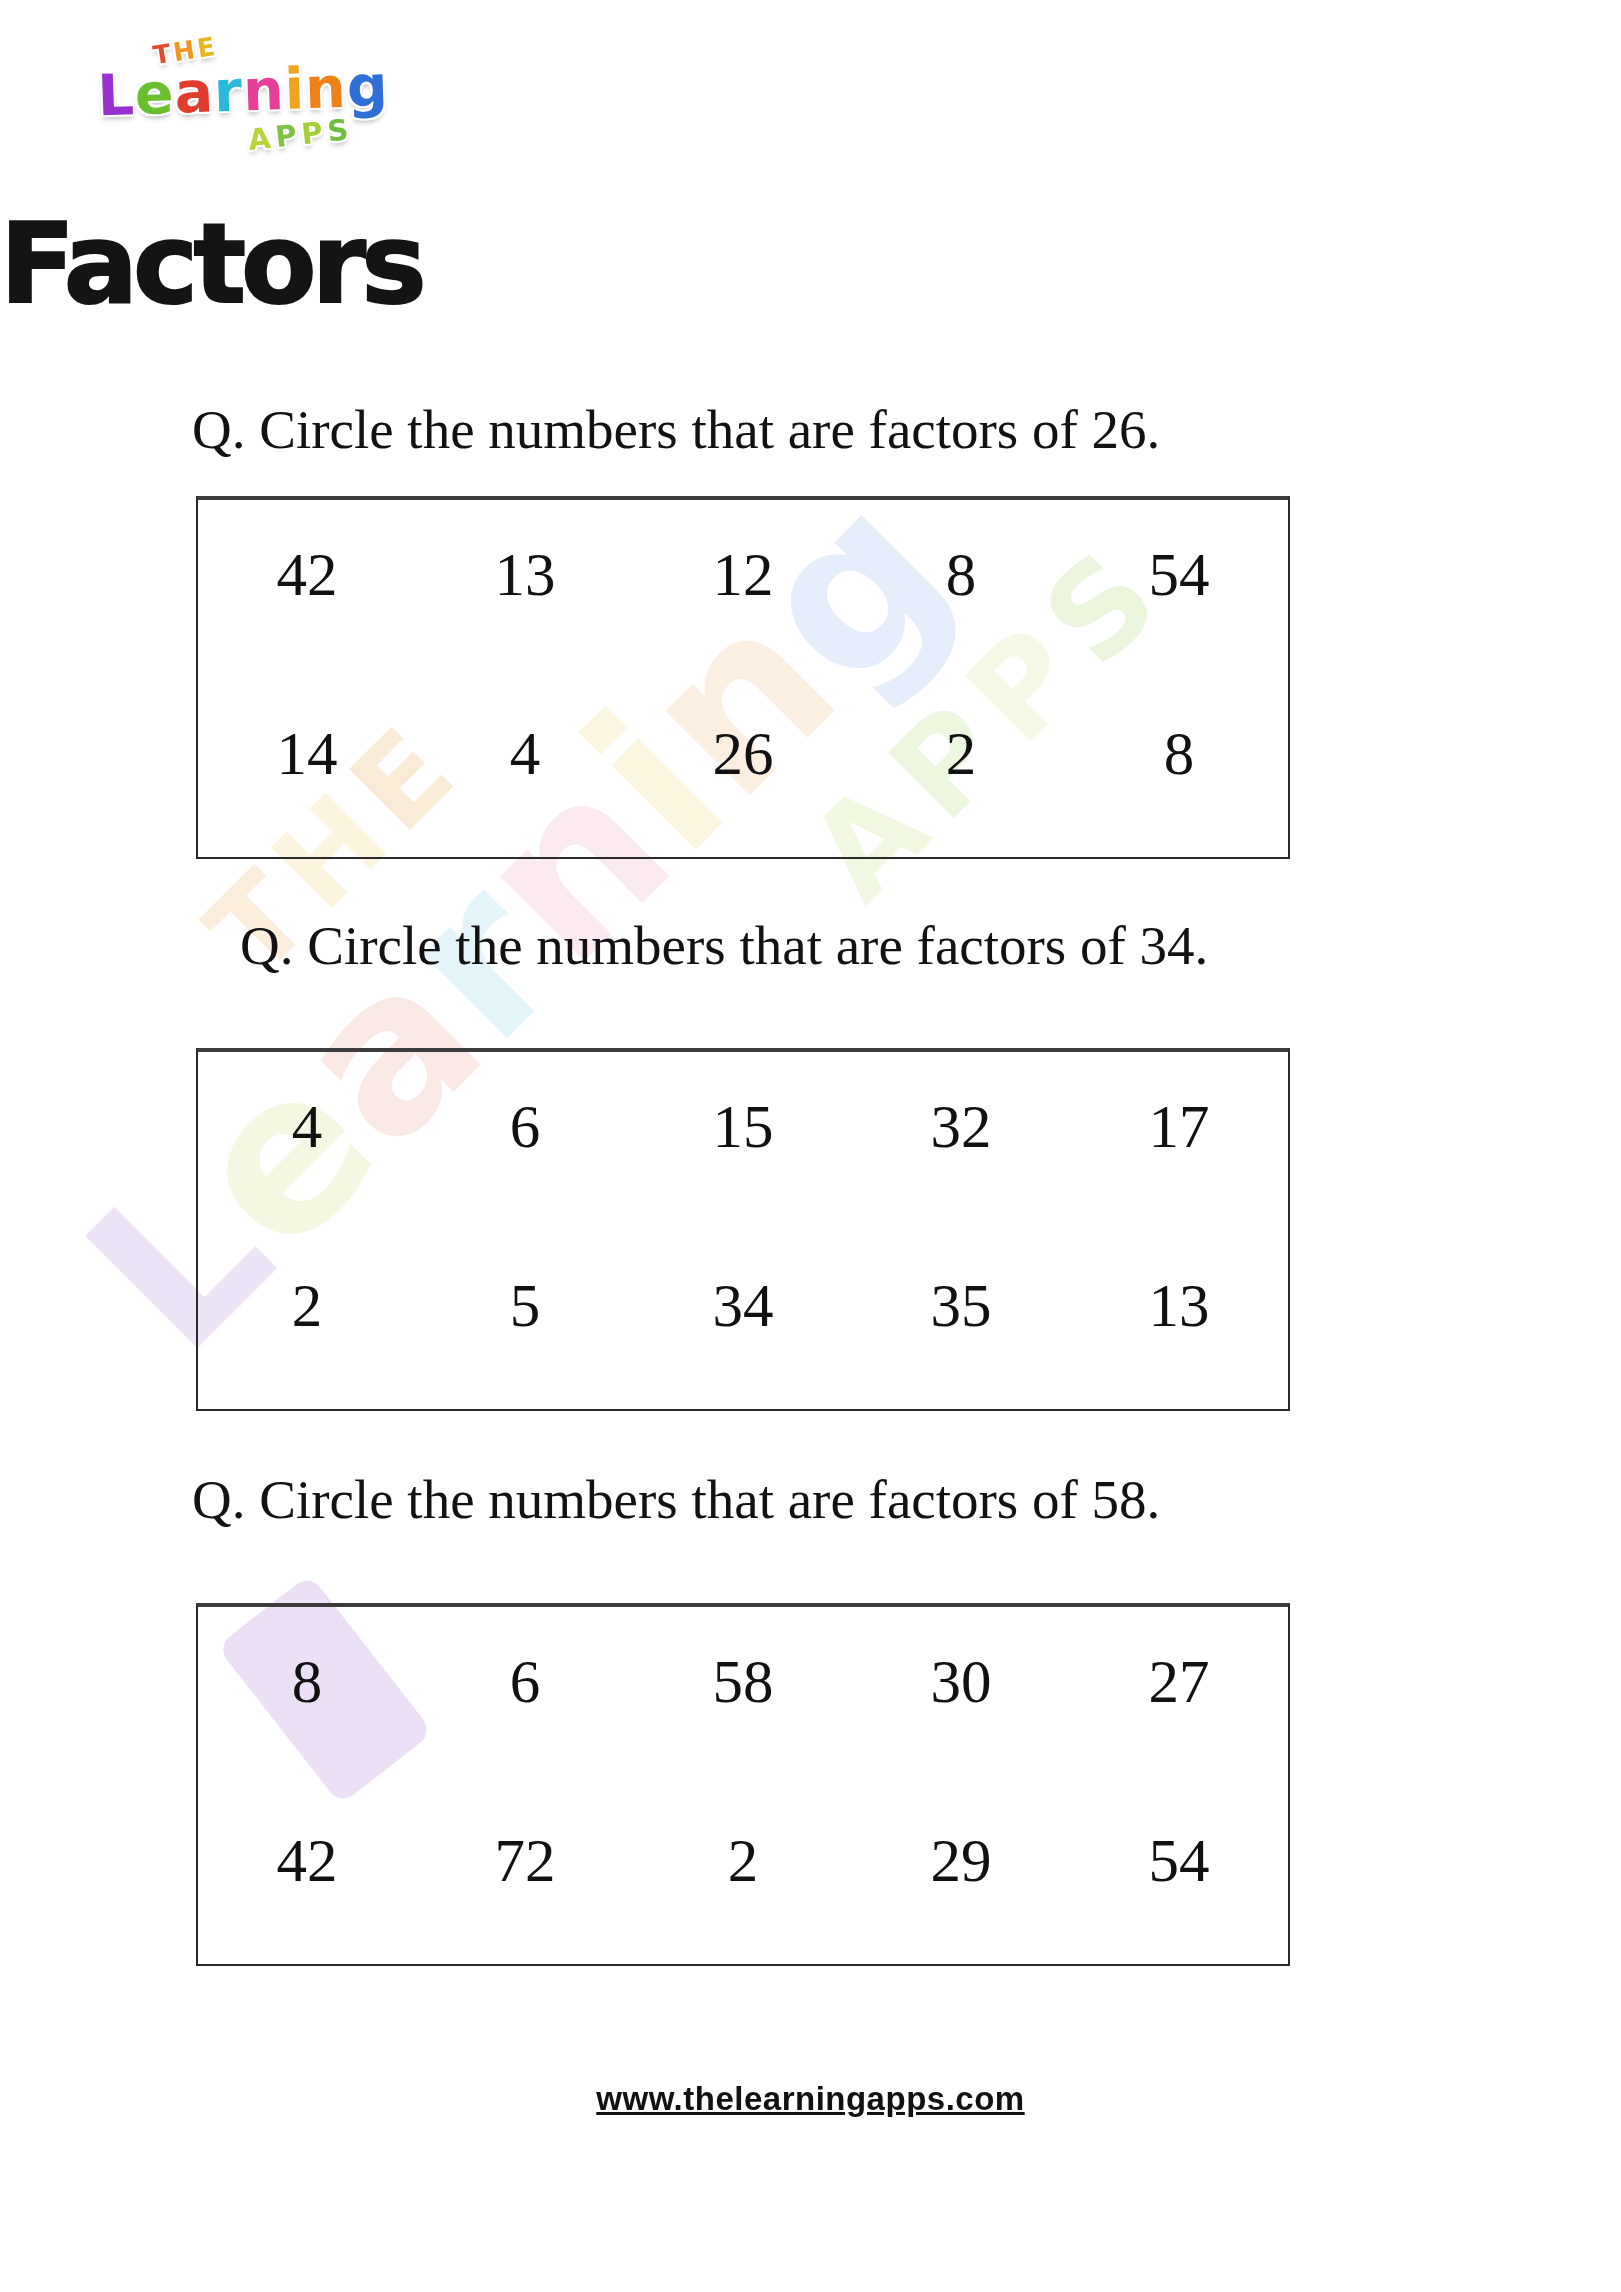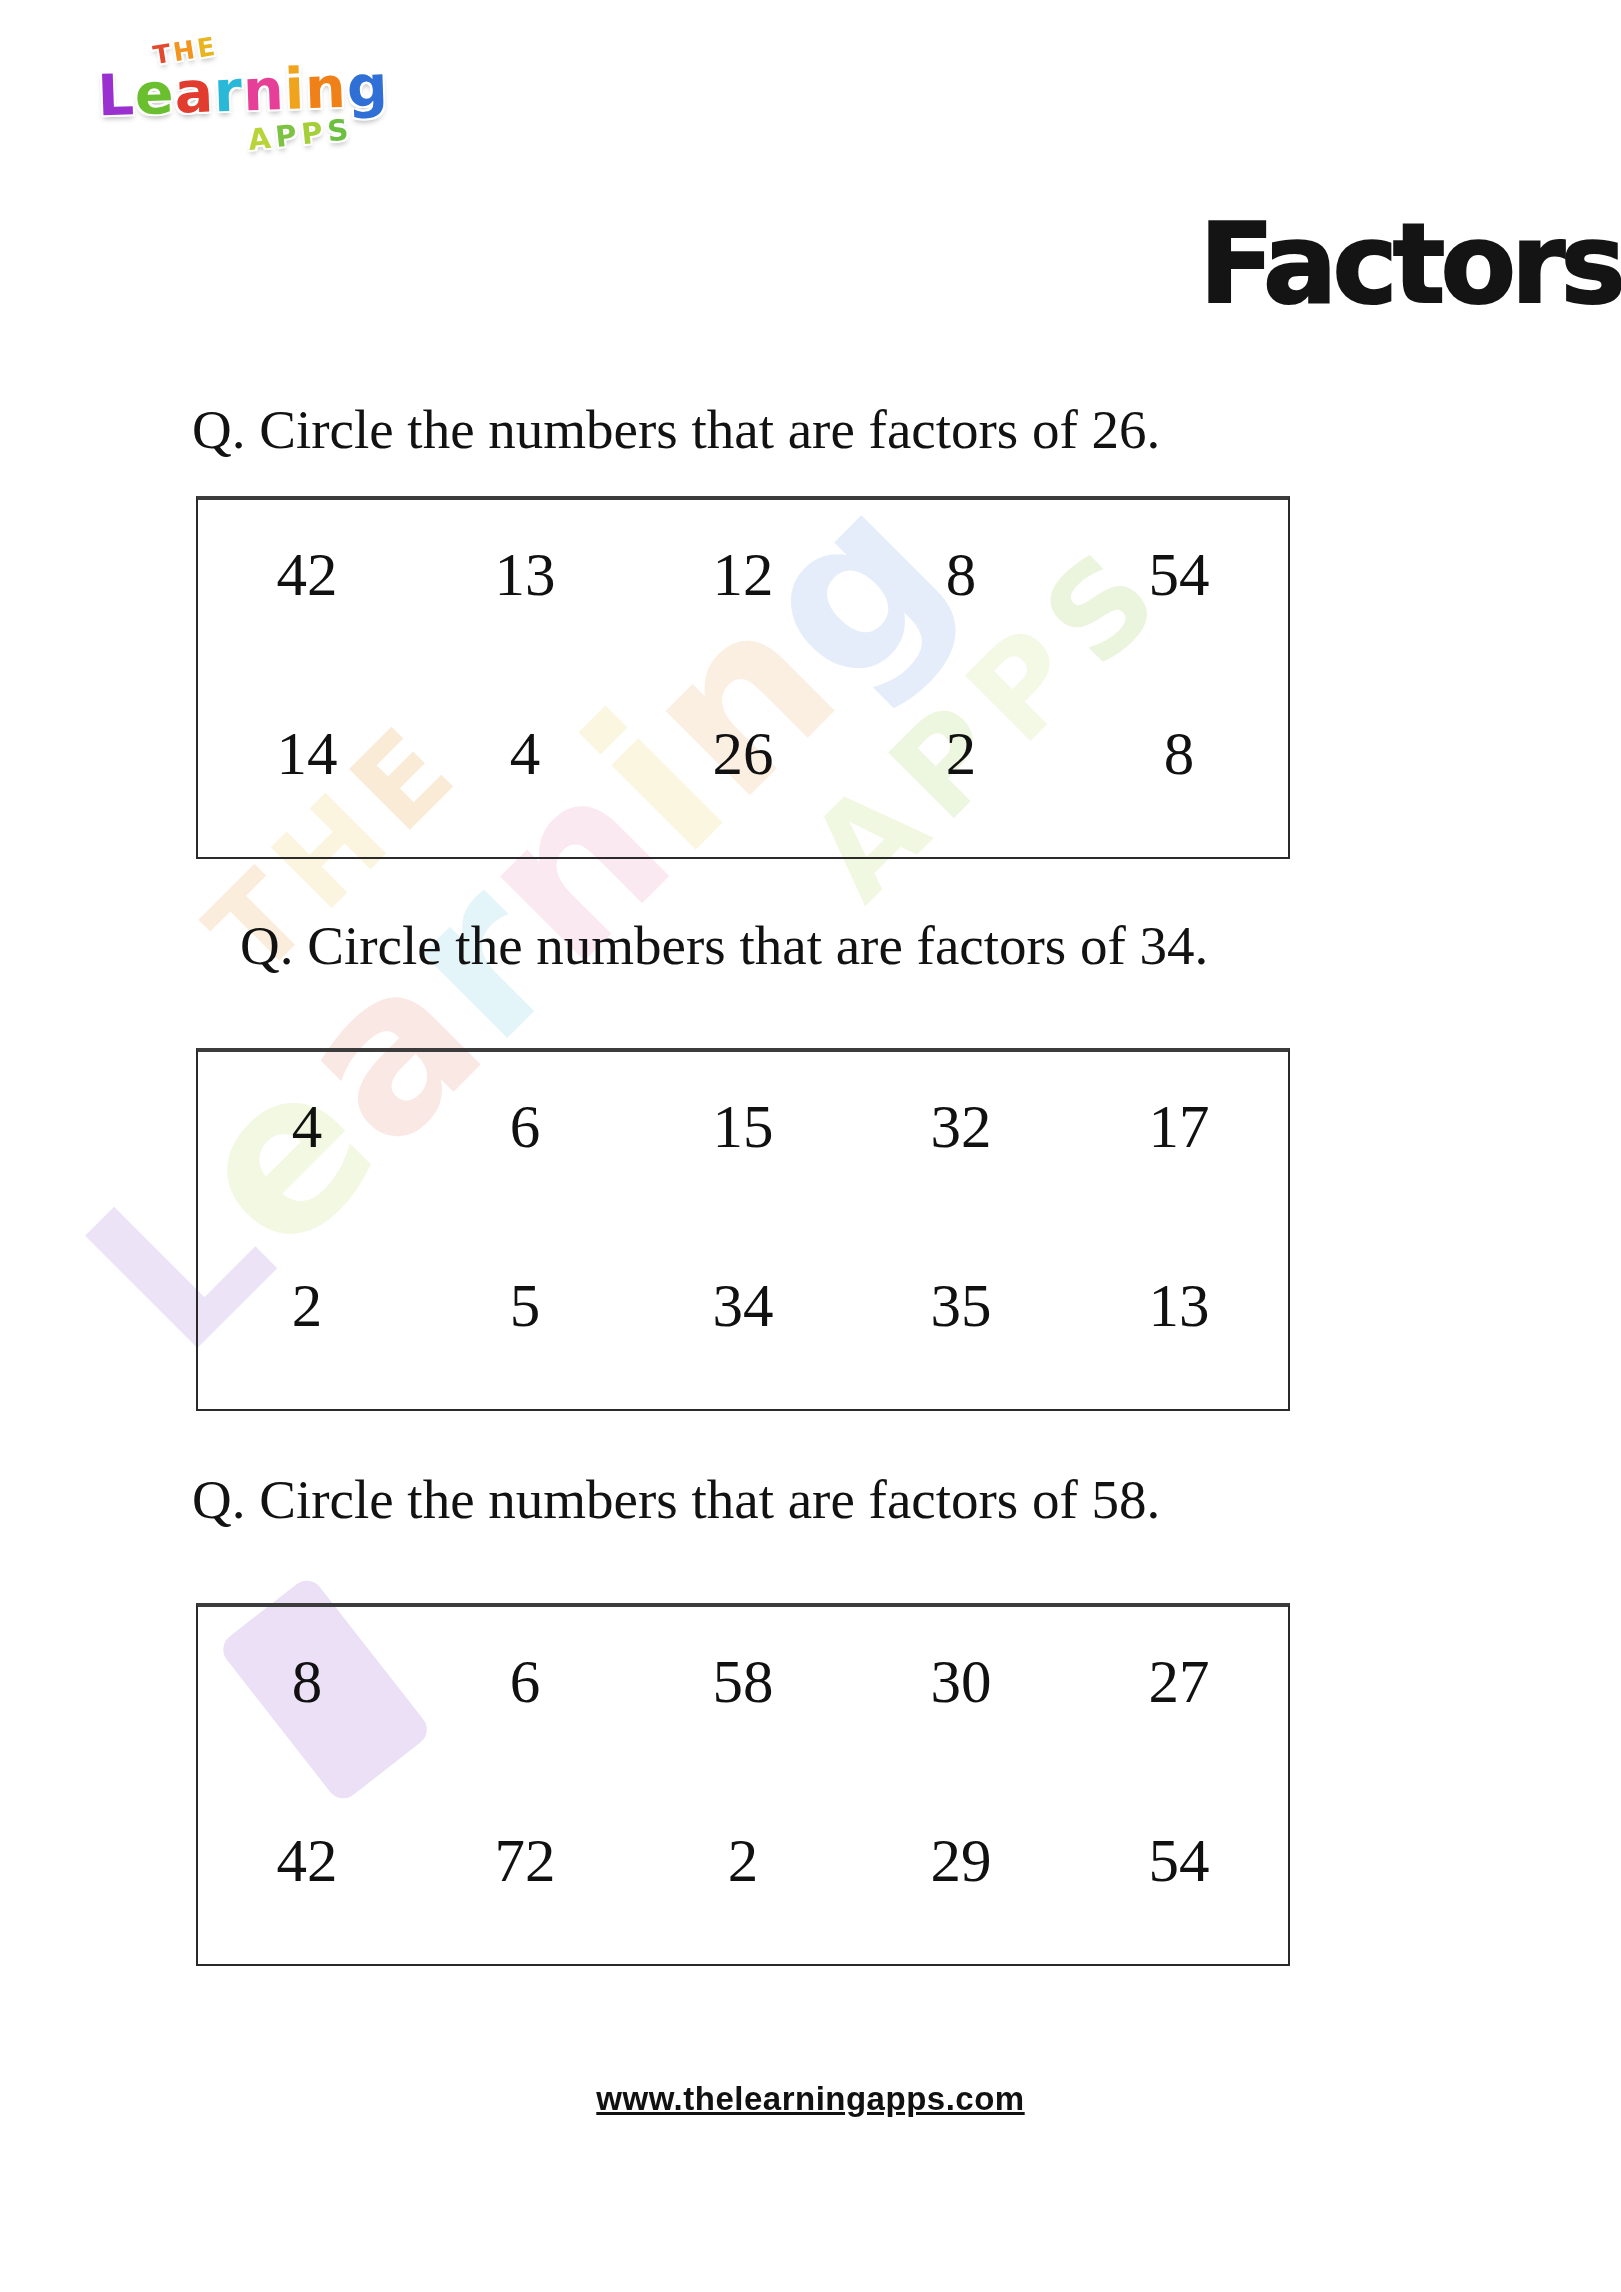--- a/index.html
+++ b/index.html
@@ -34,21 +34,21 @@
   .wm-the{font:900 118px "DejaVu Sans",sans-serif;margin-left:323px;letter-spacing:11.8px;}
   .wm-learning{font:900 218px "DejaVu Sans",sans-serif;letter-spacing:2px;margin-top:-13.7px;}
   .wm-apps{font:900 127px "DejaVu Sans",sans-serif;margin-left:804px;letter-spacing:15.7px;margin-top:-9.8px;}
   .wm-shape{
     position:absolute;left:257px;top:1580px;width:118px;height:201px;
     background:#ddc7f1;border:9.8px solid #fff;border-radius:25.5px;
     transform:rotate(-38deg);opacity:.55;z-index:1;pointer-events:none;
   }
 
   
-  .title-wrap{position:absolute;top:200px;left:0;width:100%;text-align:right;z-index:2;}
+  .title-wrap{position:absolute;top:200px;left:0;width:100%;text-align:left;z-index:2;}
   .title{
     display:inline-block;
     font:800 110px "DejaVu Sans",sans-serif;
     letter-spacing:-4.9px;color:#141414;
     -webkit-text-stroke:2px #141414;
   }
 
   
   .prompt{
     position:absolute;left:192px;z-index:2;

